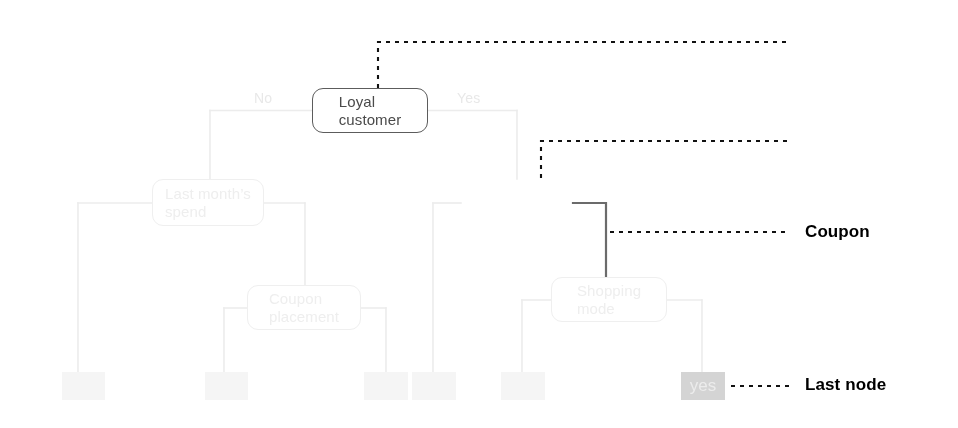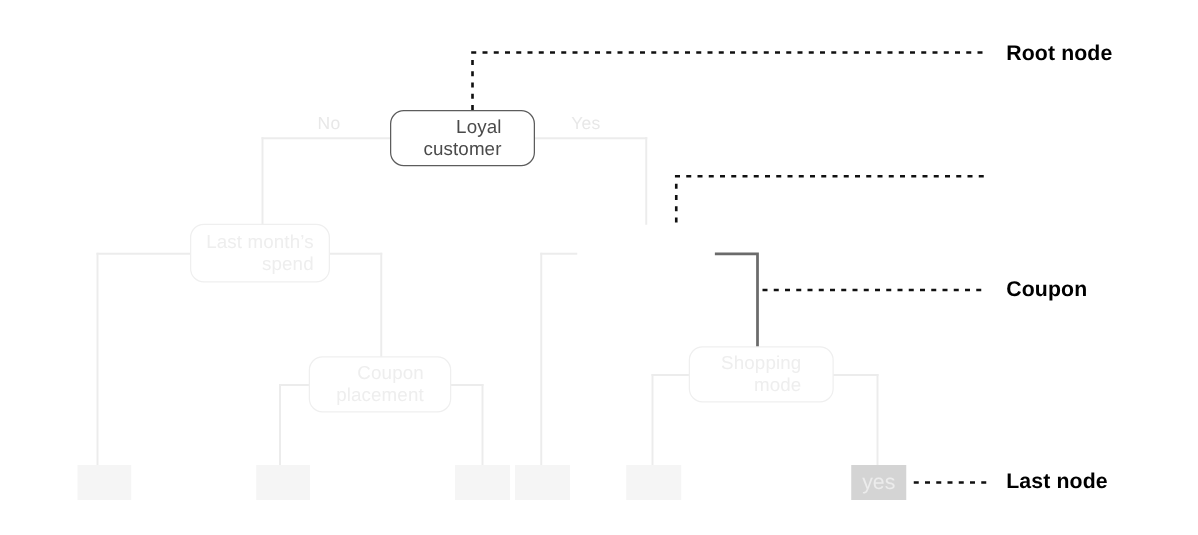--- a/index.html
+++ b/index.html
@@ -24,21 +24,21 @@
     top: 0;
     width: 958px;
     height: 428px;
   }
   .node {
     position: absolute;
     box-sizing: border-box;
     display: flex;
     align-items: center;
     justify-content: center;
-    text-align: right;
+    text-align: left;
     border-radius: 11px;
     line-height: 1.18;
     white-space: pre-line;
     letter-spacing: 0.1px;
   }
   .node.highlight {
     border: 1.6px solid #5c5c5c;
     color: #4a4a4a;
     background: #ffffff;
     font-size: 15px;
@@ -140,17 +140,16 @@
   <div class="edge-label" style="left:254px; top:90px;">No</div>
   <div class="edge-label" style="left:457px; top:90px;">Yes</div>
 
   <div class="leaf" style="left:62px; top:372px; width:43px; height:28px;"></div>
   <div class="leaf" style="left:205px; top:372px; width:43px; height:28px;"></div>
   <div class="leaf" style="left:364px; top:372px; width:44px; height:28px;"></div>
   <div class="leaf" style="left:412px; top:372px; width:44px; height:28px;"></div>
   <div class="leaf" style="left:501px; top:372px; width:44px; height:28px;"></div>
   <div class="leaf leaf-yes" style="left:681px; top:372px; width:44px; height:28px;">yes</div>
 
-  <div class="annotation" style="left:805px; top:33px;">Root node</div>
   <div class="annotation" style="left:805px; top:222px;">Coupon</div>
   <div class="annotation" style="left:805px; top:375px;">Last node</div>
 
 </div>
 
 </body></html>

